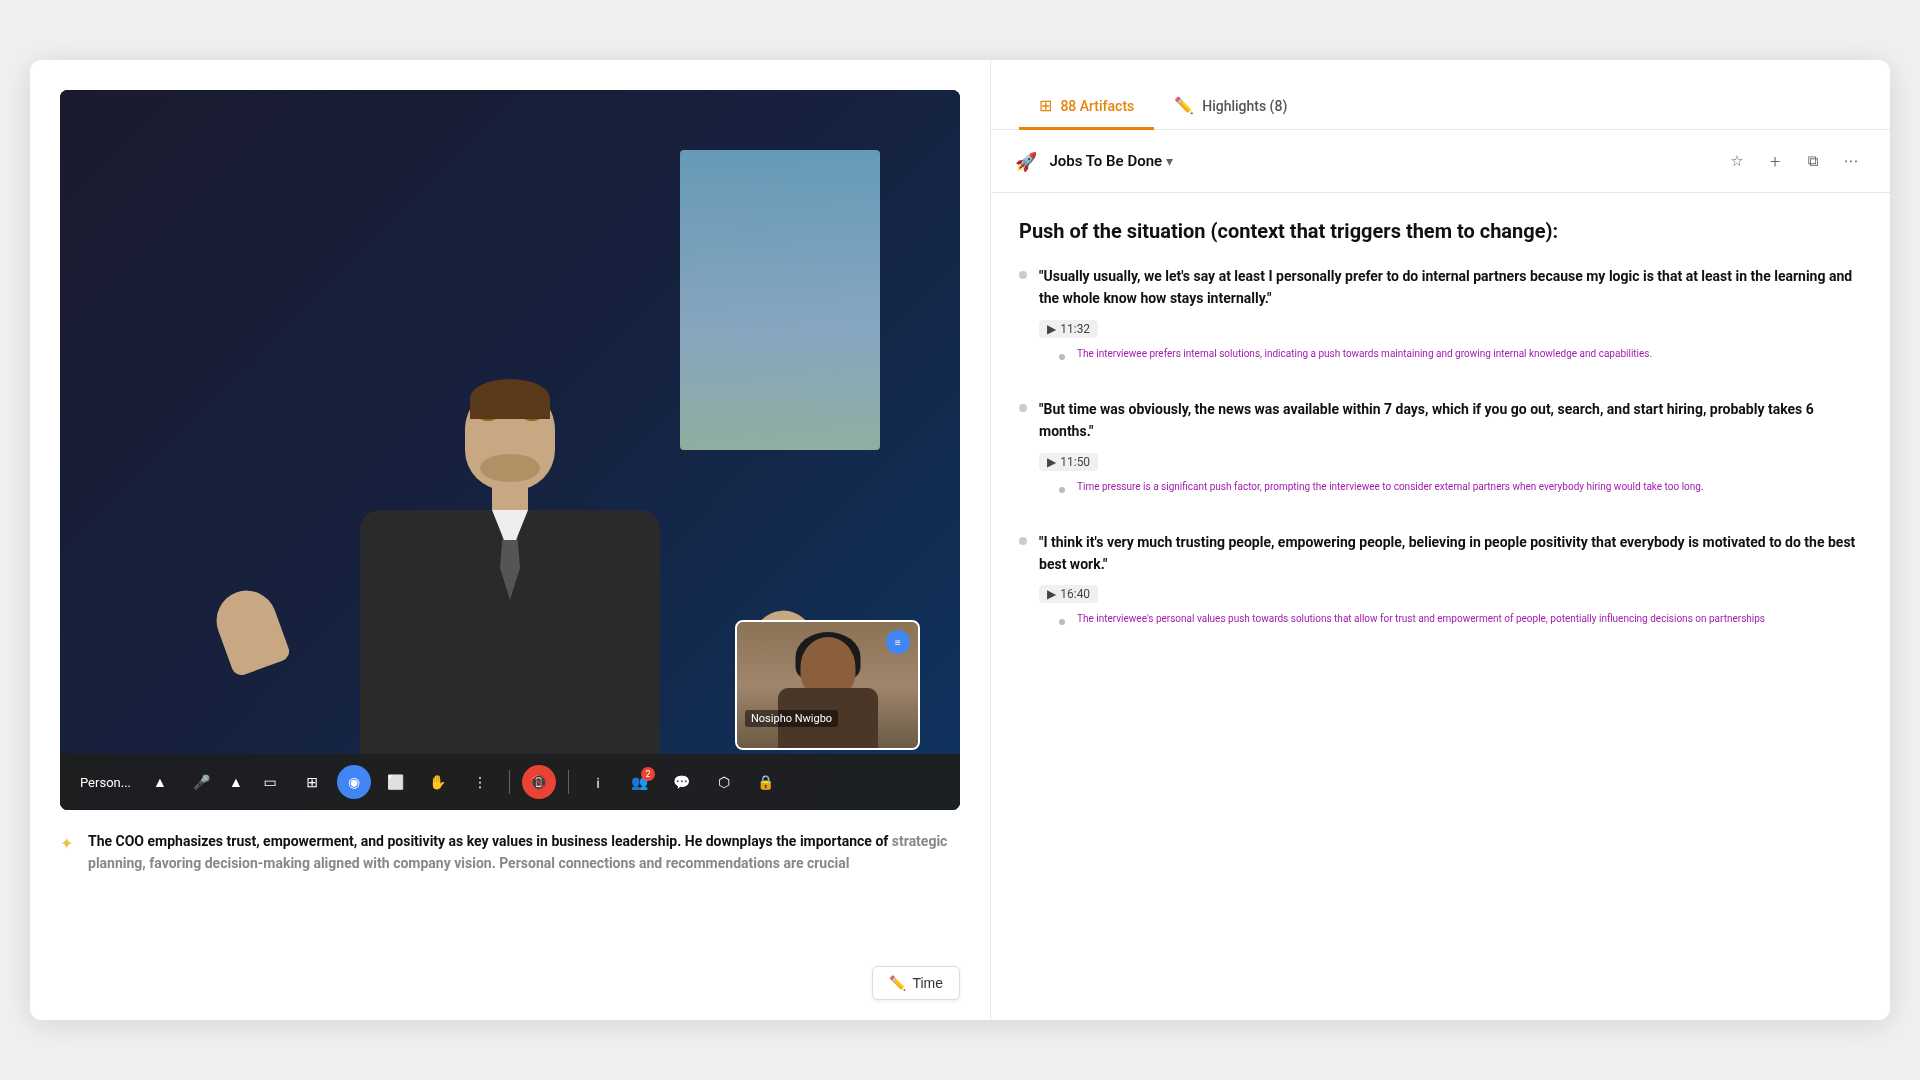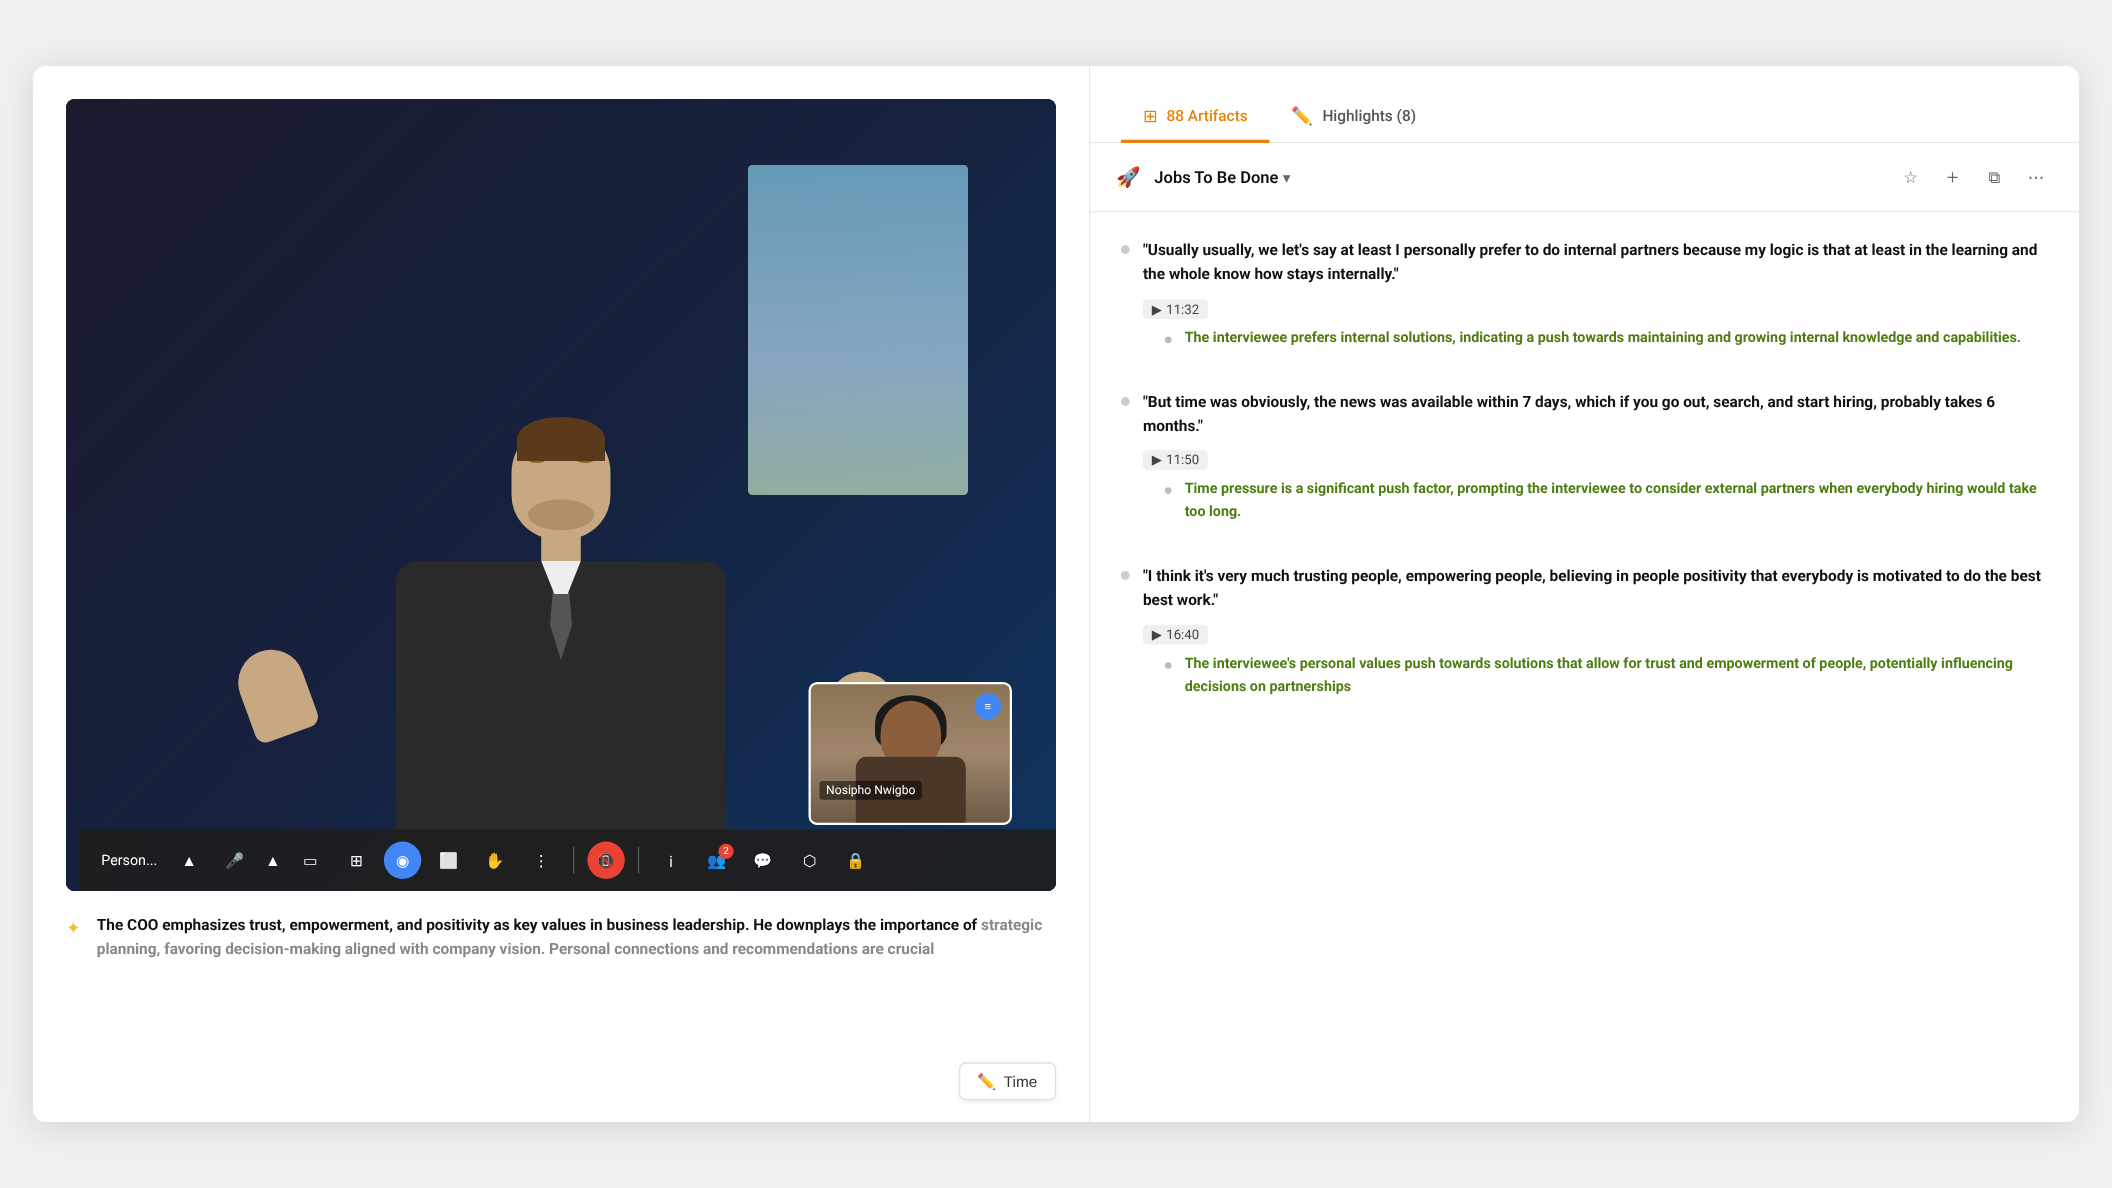--- a/index.html
+++ b/index.html
@@ -206,21 +206,20 @@
       position: absolute;
       bottom: 0;
       left: 0;
       right: 0;
       height: 56px;
       background: rgba(30, 30, 30, 0.92);
       display: flex;
       align-items: center;
       padding: 0 20px;
       gap: 8px;
-      margin-left: 12px;
     }
     .ctrl-label {
       color: #fff;
       font-size: 13px;
       margin-right: 4px;
     }
     .ctrl-btn {
       width: 34px;
       height: 34px;
       border-radius: 50%;
@@ -421,25 +420,24 @@
       gap: 4px;
       background: #f0f0f0;
       border-radius: 4px;
       padding: 2px 8px;
       font-size: 12px;
       color: #444;
       cursor: pointer;
       margin-top: 4px;
     }
     .analysis-text {
-      font-size: 13px;
-      color: #4d7c0f;
+      font-size: 10px;
+      color: #a21caf;
       line-height: 1.6;
       margin-bottom: 4px;
-      font-weight: bold;
     }
     .sub-bullet {
       margin-left: 20px;
     }
     .content-area::-webkit-scrollbar { width: 6px; }
     .content-area::-webkit-scrollbar-track { background: transparent; }
     .content-area::-webkit-scrollbar-thumb { background: #ddd; border-radius: 3px; }
   </style>
 </head>
 <body>
@@ -543,20 +541,21 @@
       </div>
       <div class="artifact-actions">
         <div class="artifact-action-btn">☆</div>
         <div class="artifact-action-btn" style="font-size:18px;font-weight:300;">+</div>
         <div class="artifact-action-btn">⧉</div>
         <div class="artifact-action-btn">⋯</div>
       </div>
     </div>
 
     <div class="content-area">
+      <div class="section-title">Push of the situation (context that triggers them to change):</div>
 
       <ul class="bullet-list">
 
         <li class="bullet-item">
           <div class="bullet-dot"></div>
           <div class="bullet-content">
             <div class="quote-text">"Usually usually, we let's say at least I personally prefer to do internal partners because my logic is that at least in the learning and the whole know how stays internally."</div>
             <div class="timestamp-btn">
               <span>▶</span>
               <span>11:32</span>

